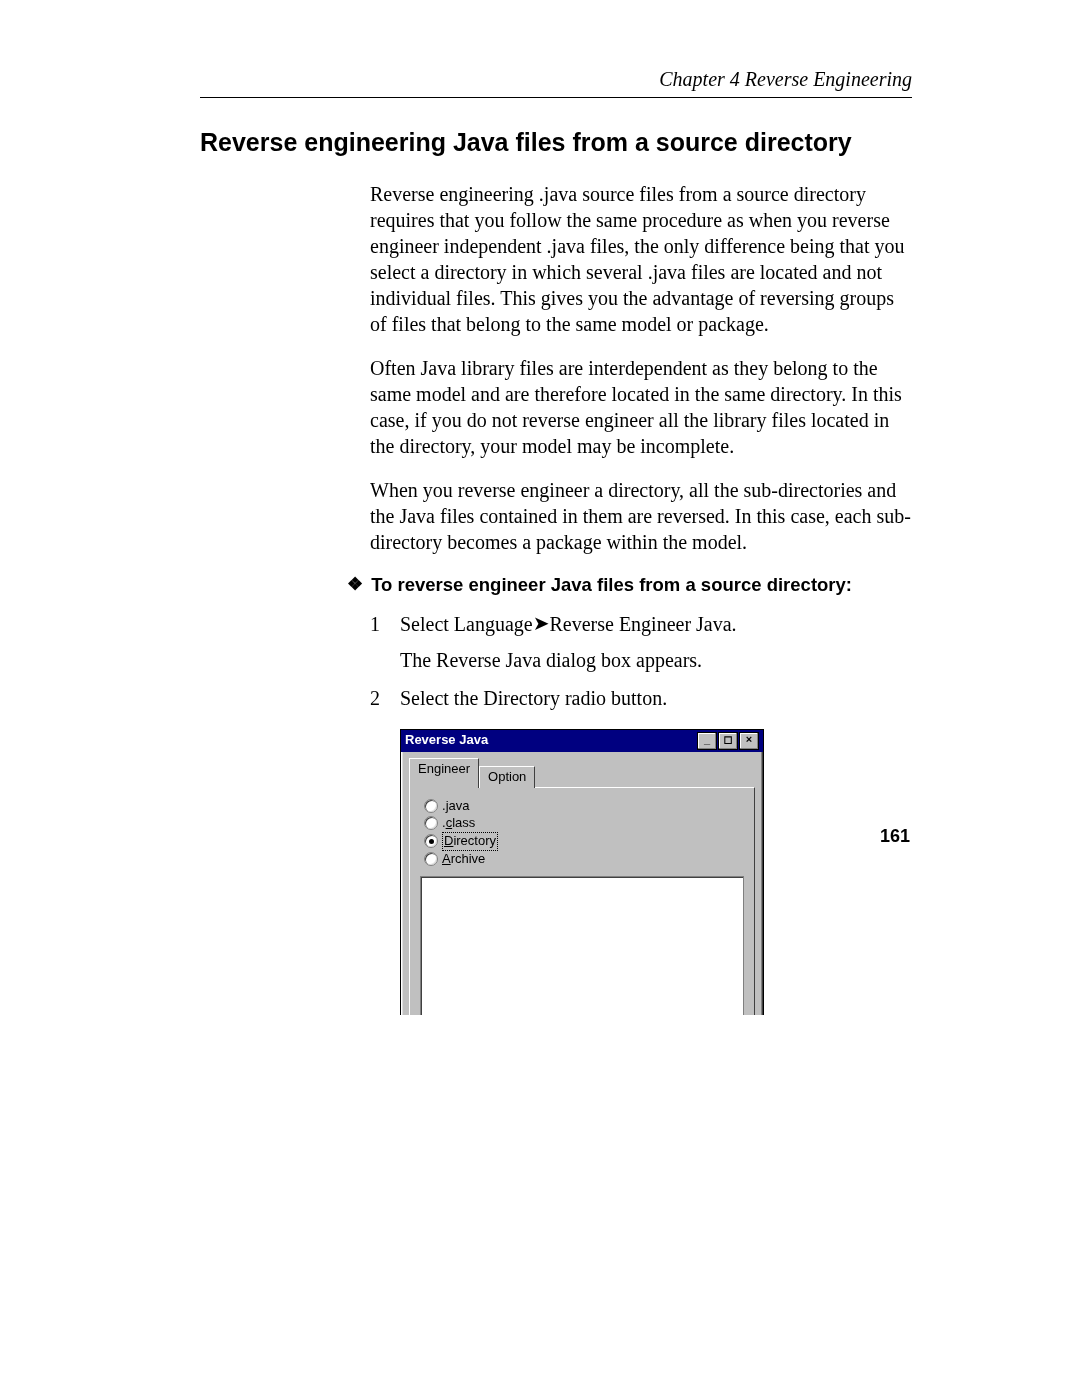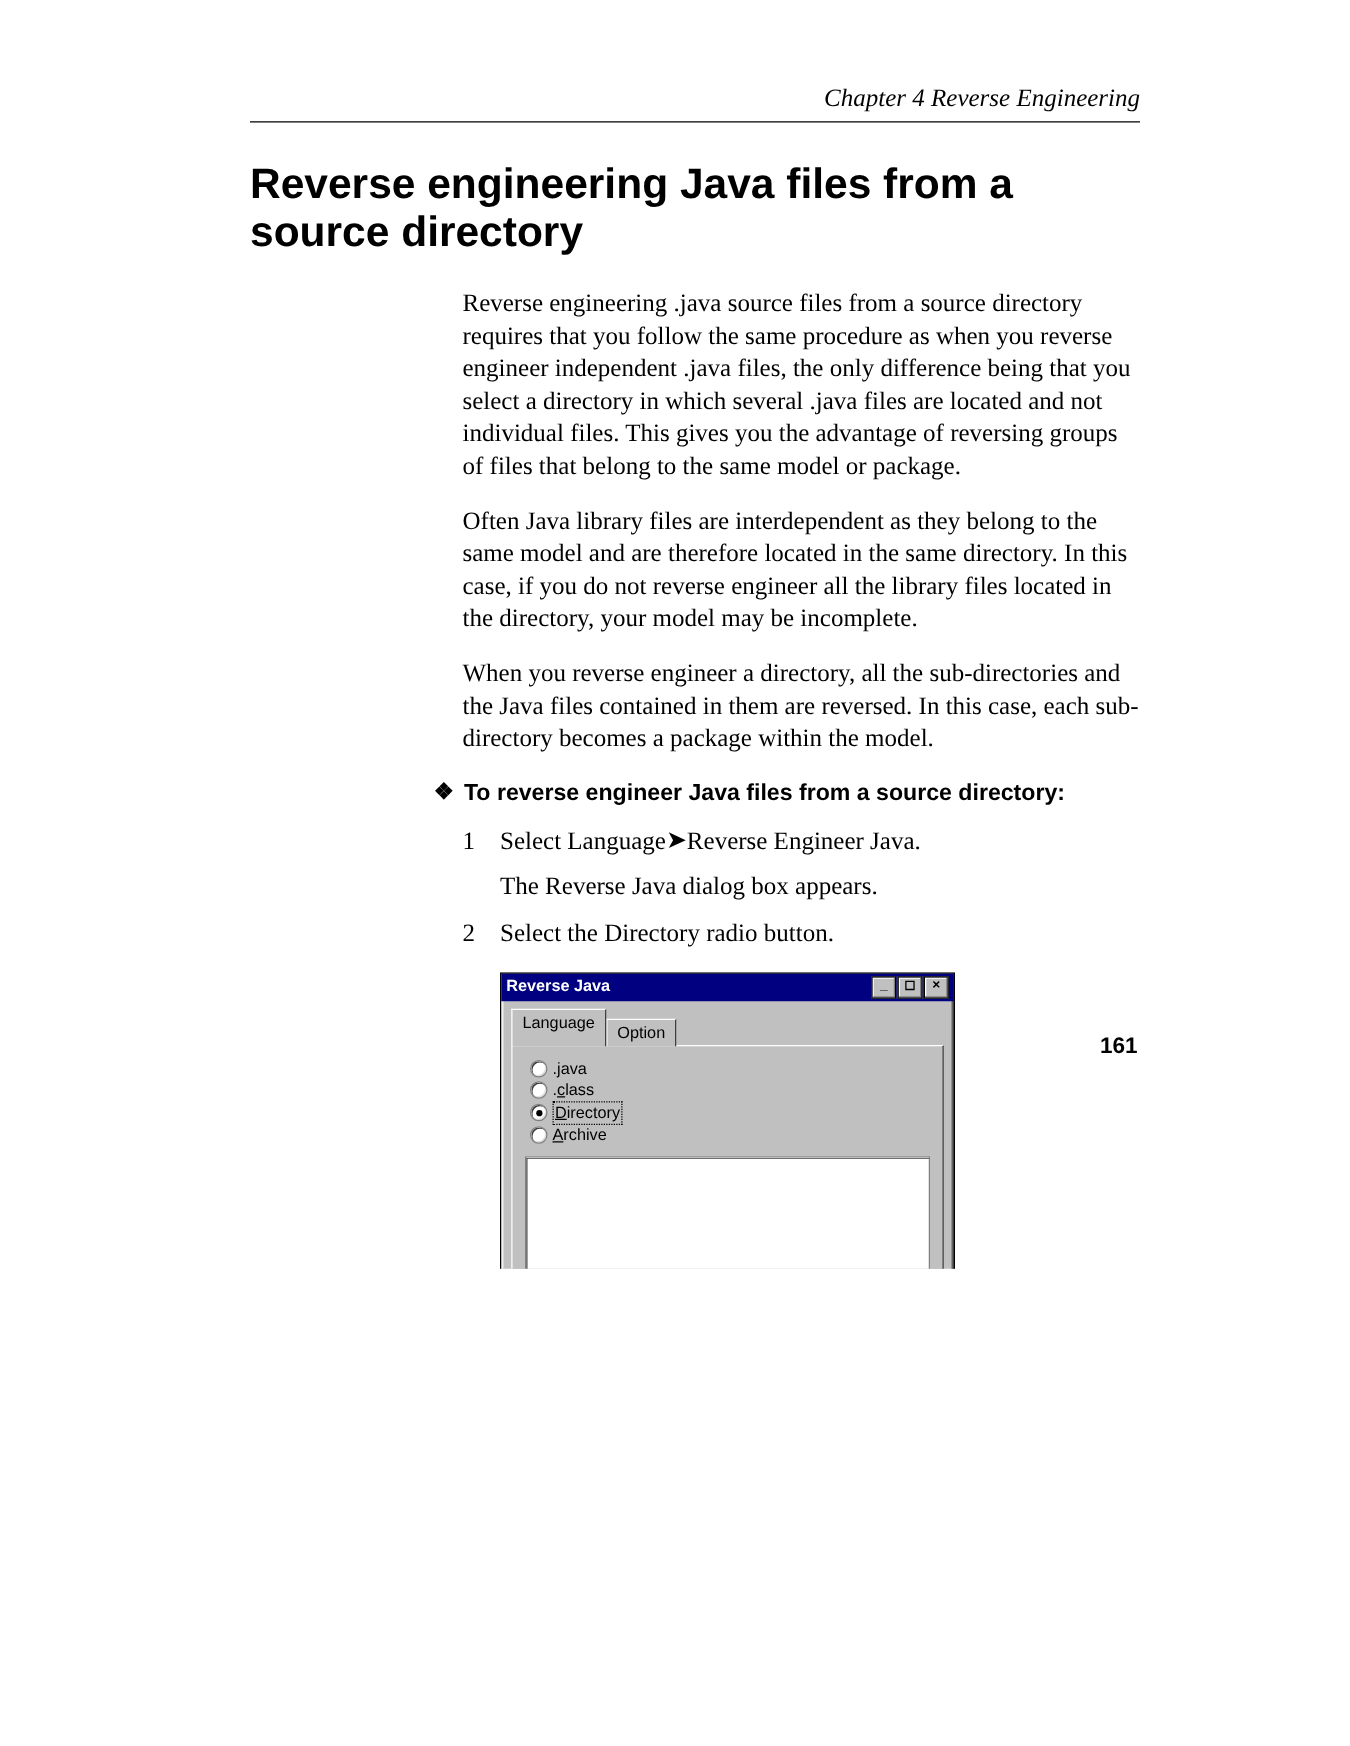--- a/index.html
+++ b/index.html
@@ -23,21 +23,21 @@
     margin-bottom: 6px;
   }
   .hr {
     border: none;
     border-top: 1.5px solid #000;
     margin: 0 0 30px 0;
   }
   .section-title {
     font-family: Arial, Helvetica, sans-serif;
     font-weight: bold;
-    font-size: 34px;
+    font-size: 25px;
     margin: 0 0 24px 0;
   }
   .body-col {
     margin-left: 170px;
     font-size: 20px;
     line-height: 1.30;
   }
   .body-col p {
     margin: 0 0 18px 0;
   }
@@ -250,21 +250,21 @@
         <div class="dlg-title">
           <span class="t">Reverse Java</span>
           <span class="btns">
             <span class="sysbtn">_</span>
             <span class="sysbtn">◻</span>
             <span class="sysbtn">×</span>
           </span>
         </div>
         <div class="dlg-body">
           <div class="tabs">
-            <div class="tab active">Language</div>
+            <div class="tab active">Engineer</div>
             <div class="tab inactive">Option</div>
           </div>
           <div class="tab-panel">
             <div class="radios">
               <label class="radio">
                 <span class="rdot"></span>
                 <span>.<u class="mn">j</u><span>ava</span></span>
               </label>
               <label class="radio">
                 <span class="rdot"></span>

